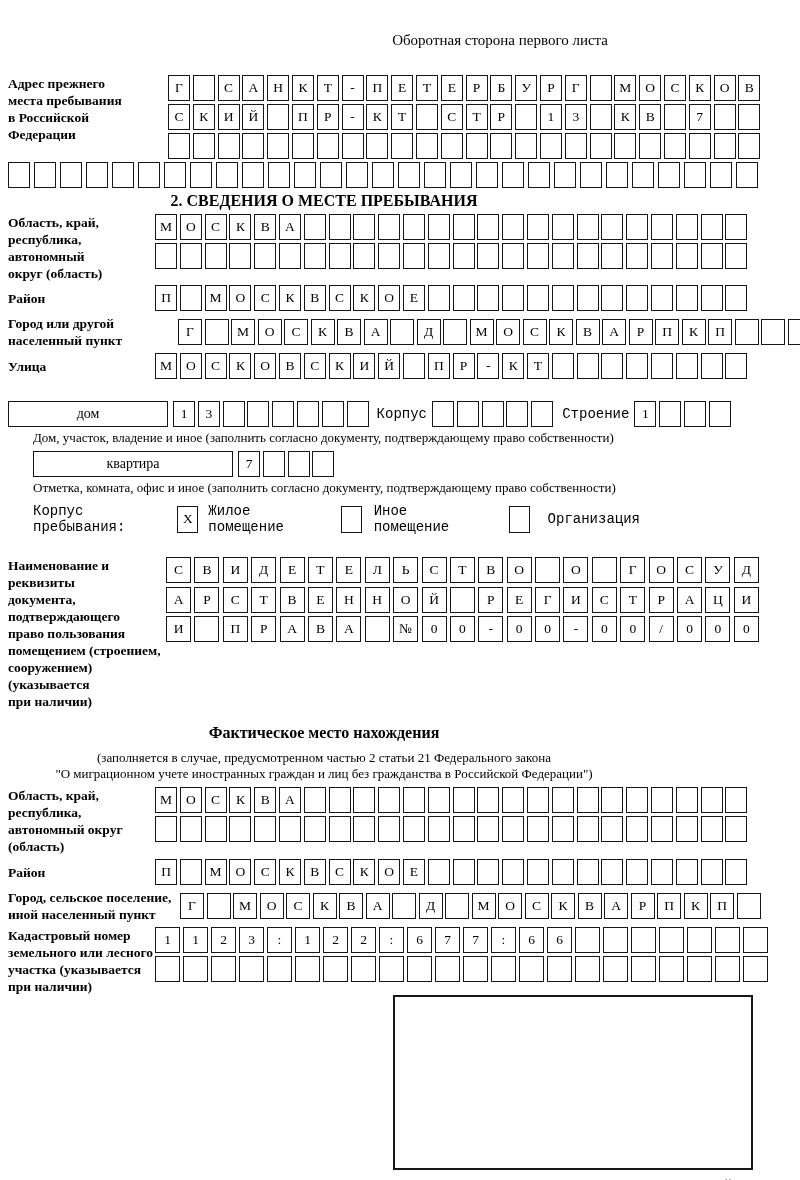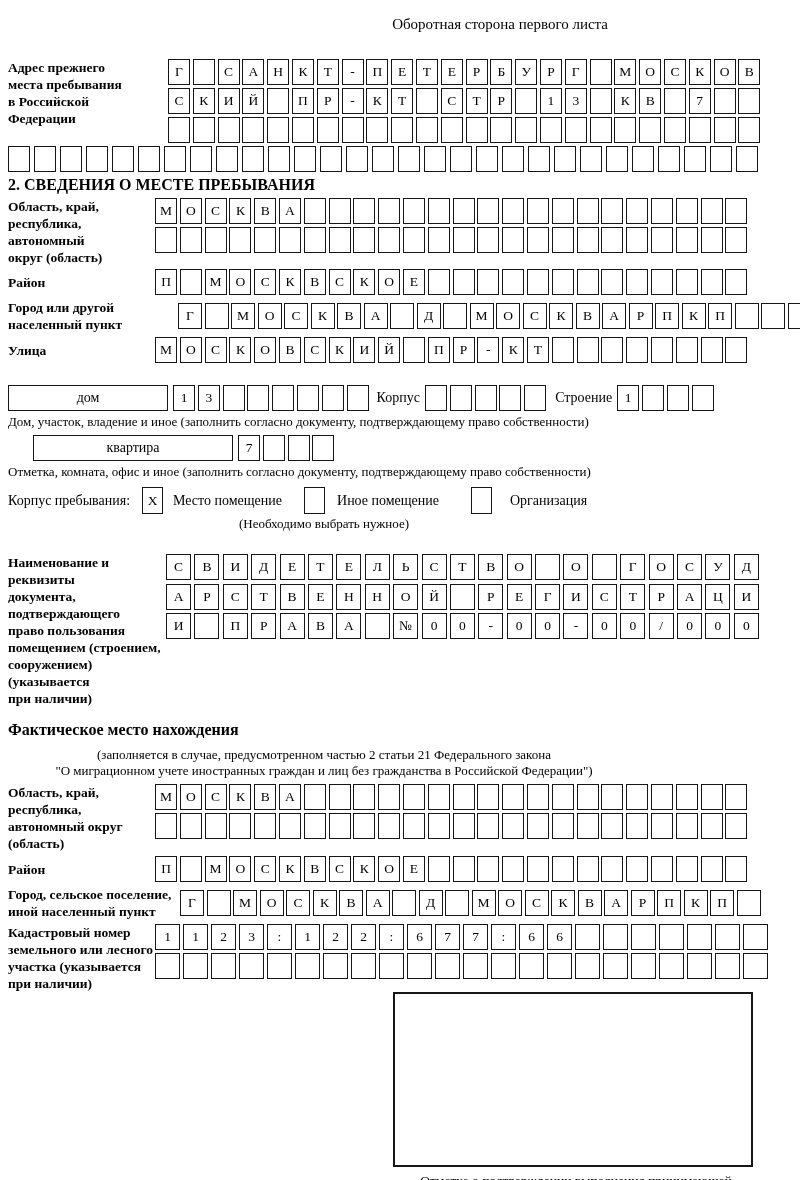--- a/index.html
+++ b/index.html
@@ -1,56 +1,56 @@
 <!DOCTYPE html>
 <html><head>
 <meta charset="utf-8">
 <style>
   * { margin:0; padding:0; box-sizing:border-box; }
   html,body { background:#fff; }
   body {
     width:800px; height:1180px; overflow:hidden; color:#000;
     font-family:"Liberation Serif","DejaVu Serif",serif;
   }
-  .sheet { width:648px; height:1180px; padding:16px 8px 0 8px; }
+  .sheet { width:648px; height:1180px; padding:32px 8px 0 8px; }
   .hdr { text-align:right; font-size:15px; padding-right:32px; }
   .frow { display:flex; align-items:flex-start; }
   .frow.vcenter { align-items:center; }
   .flabel { white-space:pre-line; font-size:13.5px; line-height:17px; flex-shrink:0;font-weight:bold; }
   .rows { display:flex; flex-direction:column; gap:3px; }
   .row { display:flex; gap:2.8px; }
   .row.g4 { gap:4px; }
   .row.w25 { gap:3.4px; }
   .row.w25 .cell { flex:0 0 25px; width:25px; }
   .row.w24 { gap:2.5px; }
   .row.w24 .cell { flex:0 0 24px; width:24px; }
   .cell {
     flex:0 0 22px; width:22px; height:26px; border:1.8px solid #161616;
     display:flex; align-items:center; justify-content:center; font-size:13.5px;
   }
   .note { font-size:13px; line-height:16px; }
   .center { text-align:center; }
-  .title { font-weight:bold; font-size:16px; }
+  .title { font-weight:bold; font-size:16px; text-align:center; }
   .labelbox {
     border:1.8px solid #161616; height:26px; display:flex; align-items:center;
     justify-content:center; font-size:14px; flex-shrink:0;
   }
   .chk {
     width:21px; height:27px; border:1.8px solid #161616; display:flex; flex-shrink:0;
     align-items:center; justify-content:center; font-size:13.5px;
   }
-  .opt { font-size:14px; }
+  .opt { font-size:14px;font-family:Liberation Mono, monospace; }
   .stampbox { width:360px; height:175px; border:2px solid #161616; margin-left:385px; }
   .caption {
     width:380px; margin-left:378px; text-align:center; font-size:13.5px;
     line-height:17px; white-space:pre-line; margin-top:5px;
   }
   .mt3{margin-top:3px}.mt4{margin-top:4px}.mt5{margin-top:5px}.mt6{margin-top:22px}
   .mt7{margin-top:7px}.mt8{margin-top:8px}.mt14{margin-top:14px}.mt26{margin-top:26px}
-  .ml25{}
+  .ml25{margin-left:25px}
 </style>
 </head>
 <body>
 
 <div class="sheet">
 
   <div class="hdr">Оборотная сторона первого листа</div>
 
   <div class="frow mt26">
     <div class="flabel" style="width:160px">Адрес прежнего
@@ -361,27 +361,26 @@
         <div class="cell"></div>
         <div class="cell"></div>
         <div class="cell"></div>
       </div>
   </div>
   <div class="note mt3 ml25">Отметка, комната, офис и иное (заполнить согласно документу, подтверждающему право собственности)</div>
 
   <div class="frow vcenter mt7 ml25">
     <span class="opt">Корпус пребывания:</span>
     <span class="chk" style="margin-left:12px">X</span>
-    <span class="opt" style="margin-left:10px">Место помещение</span>
+    <span class="opt" style="margin-left:10px">Жилое помещение</span>
     <span class="chk" style="margin-left:22px"></span>
     <span class="opt" style="margin-left:12px">Иное помещение</span>
     <span class="chk" style="margin-left:32px"></span>
     <span class="opt" style="margin-left:18px">Организация</span>
   </div>
-  <div class="note center" style="margin-top:2px">(Необходимо выбрать нужное)</div>
 
   <div class="frow mt6">
     <div class="flabel" style="width:158px">Наименование и реквизиты
 документа, подтверждающего
 право пользования
 помещением (строением,
 сооружением) (указывается
 при наличии)</div>
     <div class="rows" style="gap:3.5px">
       <div class="row w25">

